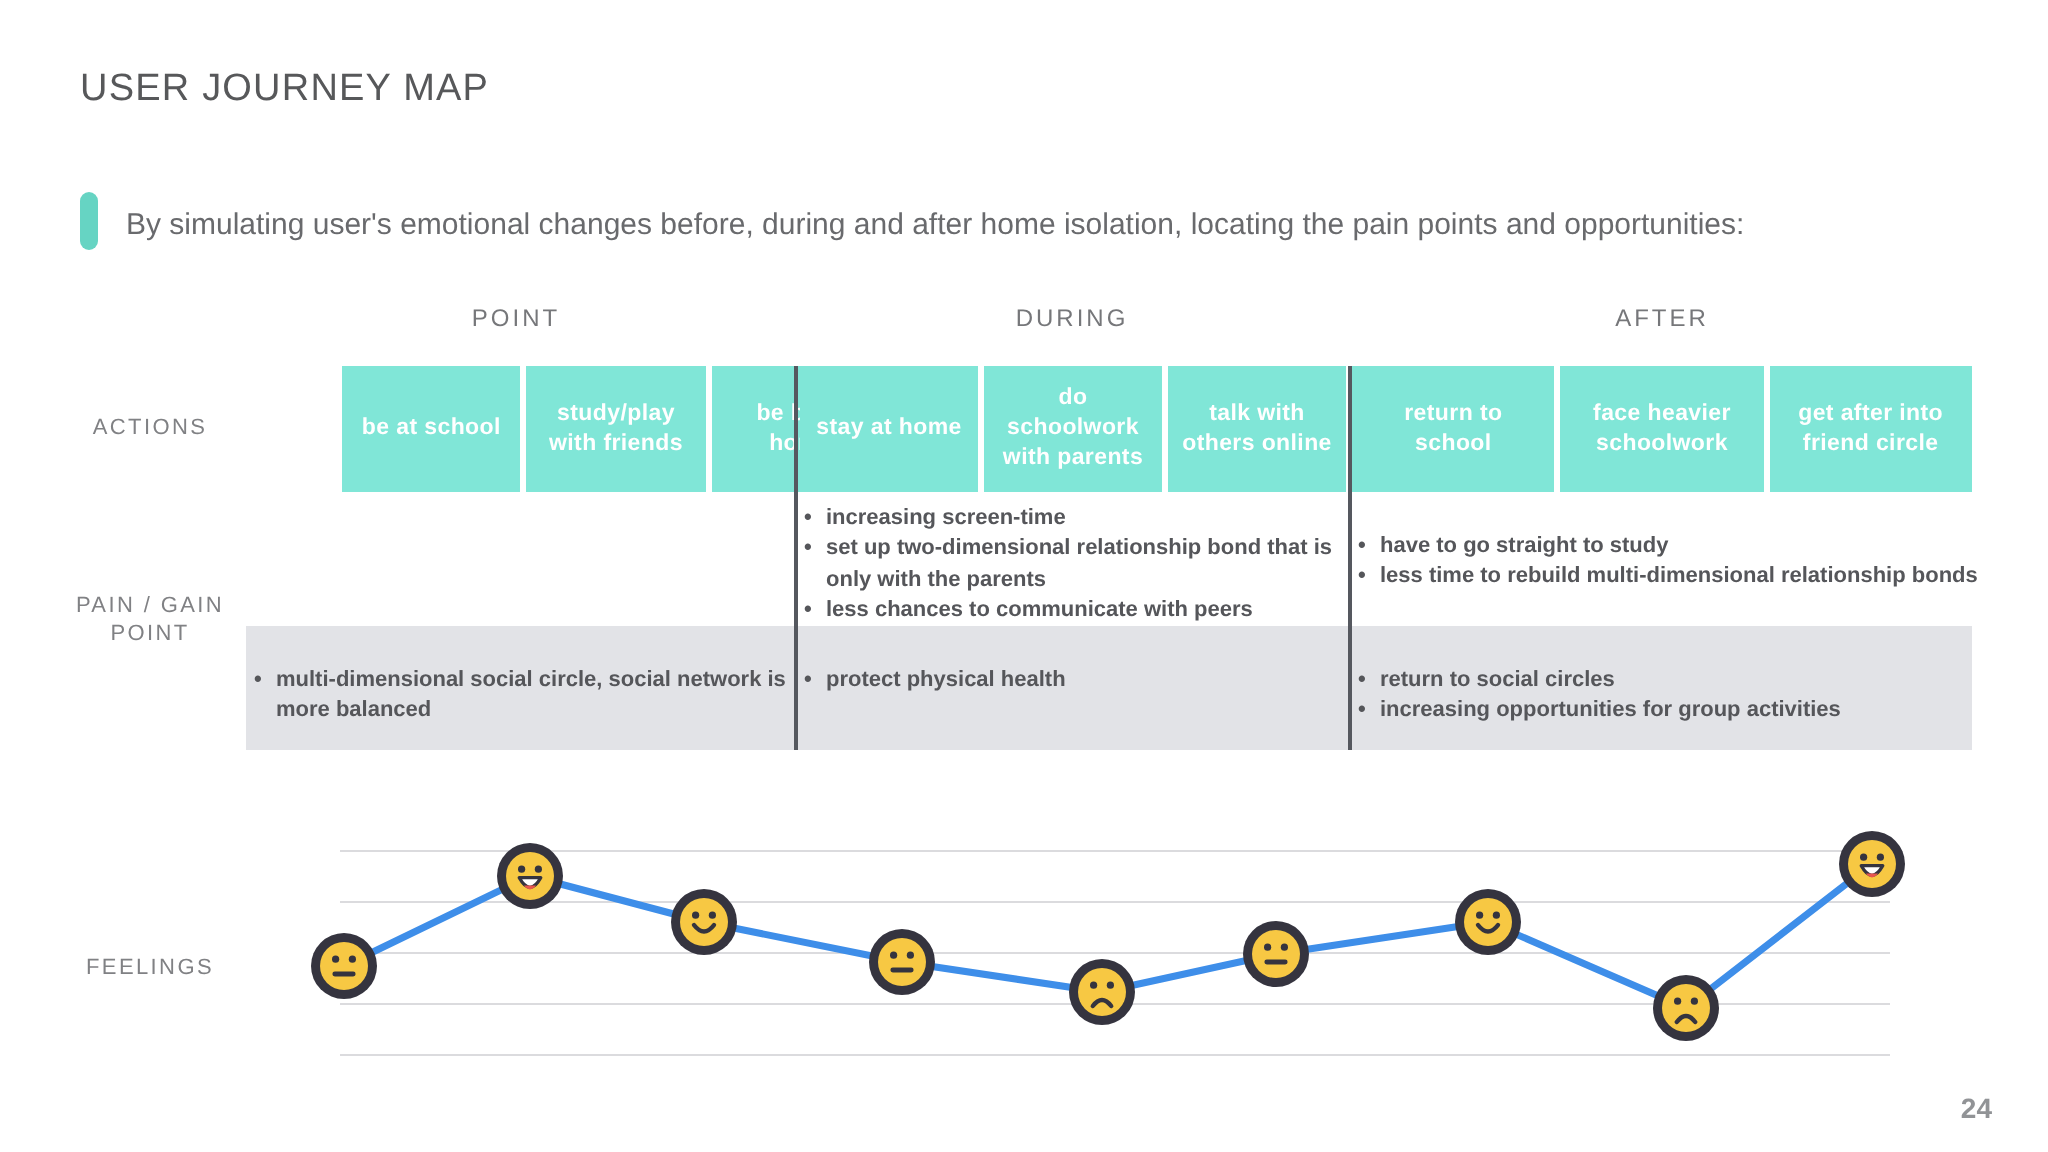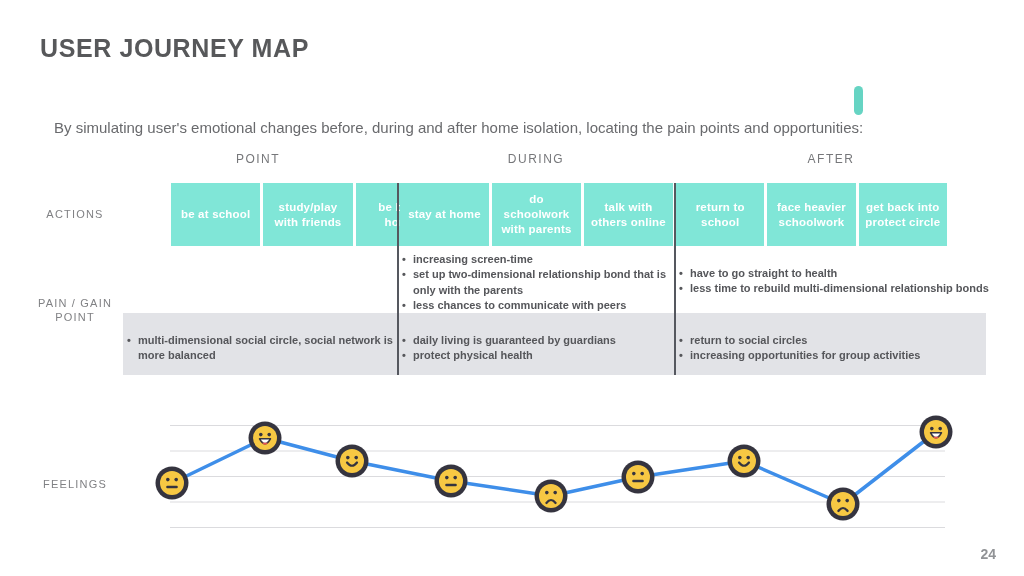--- a/index.html
+++ b/index.html
@@ -2,23 +2,23 @@
 <html><head>
 <meta charset="utf-8">
 <style>
   html,body{margin:0;padding:0;background:#fff;}
   .slide{
     position:relative;width:1024px;height:576px;background:#ffffff;overflow:hidden;
     font-family:"Liberation Sans", sans-serif;
   }
   .title{
     position:absolute;left:40px;top:34px;margin:0;
-    font-size:25px;font-weight:bold;letter-spacing:0.6px;color:#57585A;
+    font-size:19px;font-weight:normal;letter-spacing:0.6px;color:#57585A;
   }
-  .subtitle-row{position:absolute;left:40px;top:86px;display:flex;align-items:flex-end;flex-direction:column;}
+  .subtitle-row{position:absolute;left:40px;top:96px;display:flex;align-items:center;}
   .accent-bar{width:9px;height:29px;border-radius:5px;background:#66D4C3;flex:0 0 auto;}
   .subtitle-text{margin-left:14px;padding-top:4px;font-size:15px;color:#696A6D;}
   .phase-label{
     position:absolute;top:152px;width:140px;text-align:center;
     font-size:12px;letter-spacing:1.5px;color:#76777A;
   }
   .row-label{
     position:absolute;left:20px;width:110px;text-align:center;
     font-size:11px;letter-spacing:1.2px;color:#808184;line-height:1.3;
   }
@@ -72,46 +72,45 @@
   <div class="actions-group" style="left:123px;width:274px;padding-left:48px;">
     <div class="action-cell">be at school</div>
     <div class="action-cell">study/play with friends</div>
     <div class="action-cell">be back home</div>
   </div>
   <div class="actions-group" style="left:400px;width:273px;">
     <div class="action-cell">stay at home</div>
     <div class="action-cell">do schoolwork with parents</div>
     <div class="action-cell">talk with others online</div>
   </div>
-  <div class="actions-group" style="left:676px;width:271px;">
+  <div class="actions-group" style="left:676px;width:310px;">
     <div class="action-cell">return to school</div>
     <div class="action-cell">face heavier schoolwork</div>
-    <div class="action-cell">get back into protect circle</div>
+    <div class="action-cell">get after into friend circle</div>
   </div>
 
   <div class="gain-row-bg"></div>
 
   <div class="phase-divider" style="left:397px;"></div>
   <div class="phase-divider" style="left:674px;"></div>
 
   <ul class="bullet-list pain-during">
     <li>increasing screen-time</li>
     <li>set up two-dimensional relationship bond that is only with the parents</li>
     <li>less chances to communicate with peers</li>
   </ul>
   <ul class="bullet-list pain-after">
-    <li>have to go straight to health</li>
+    <li>have to go straight to study</li>
     <li>less time to rebuild multi-dimensional relationship bonds</li>
   </ul>
 
   <ul class="bullet-list gain-before">
     <li>multi-dimensional social circle, social network is more balanced</li>
   </ul>
   <ul class="bullet-list gain-during">
-    <li>daily living is guaranteed by guardians</li>
     <li>protect physical health</li>
   </ul>
   <ul class="bullet-list gain-after">
     <li>return to social circles</li>
     <li>increasing opportunities for group activities</li>
   </ul>
 
   <svg id="feelings-chart" class="chart-svg" viewBox="0 0 1024 576">
       <line x1="170" x2="945" y1="425.5" y2="425.5" stroke="#DBDBDE" stroke-width="1"></line>
       <line x1="170" x2="945" y1="451" y2="451" stroke="#DBDBDE" stroke-width="1"></line>

